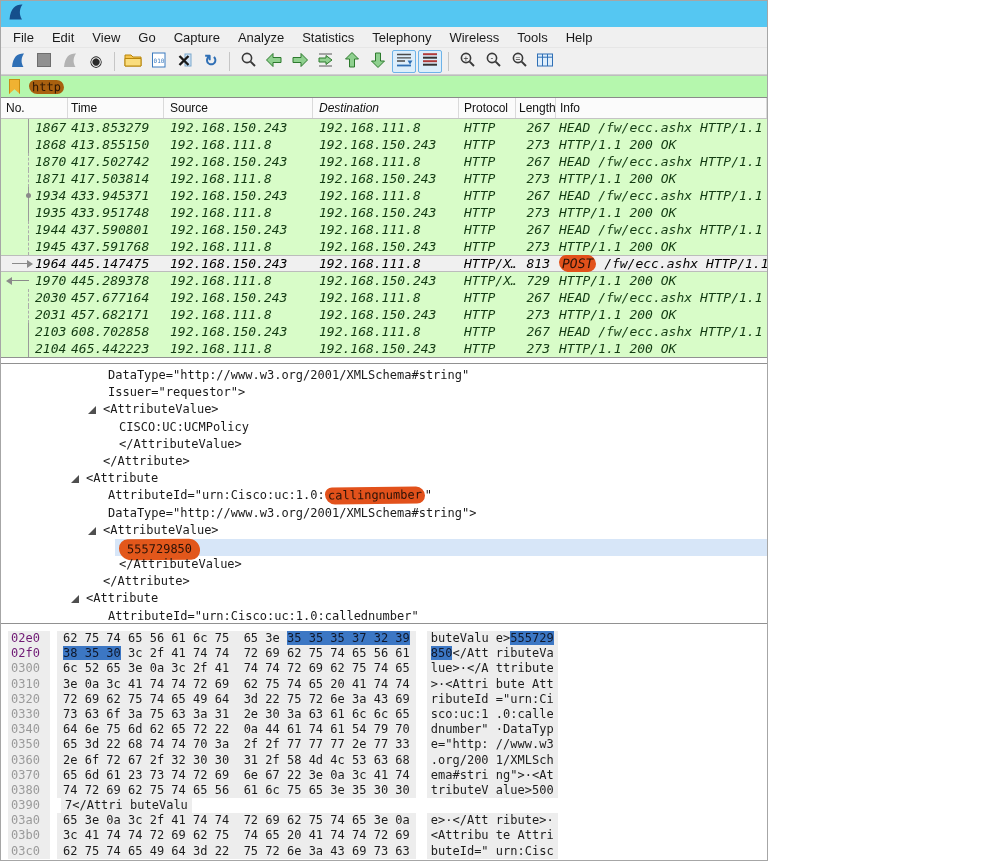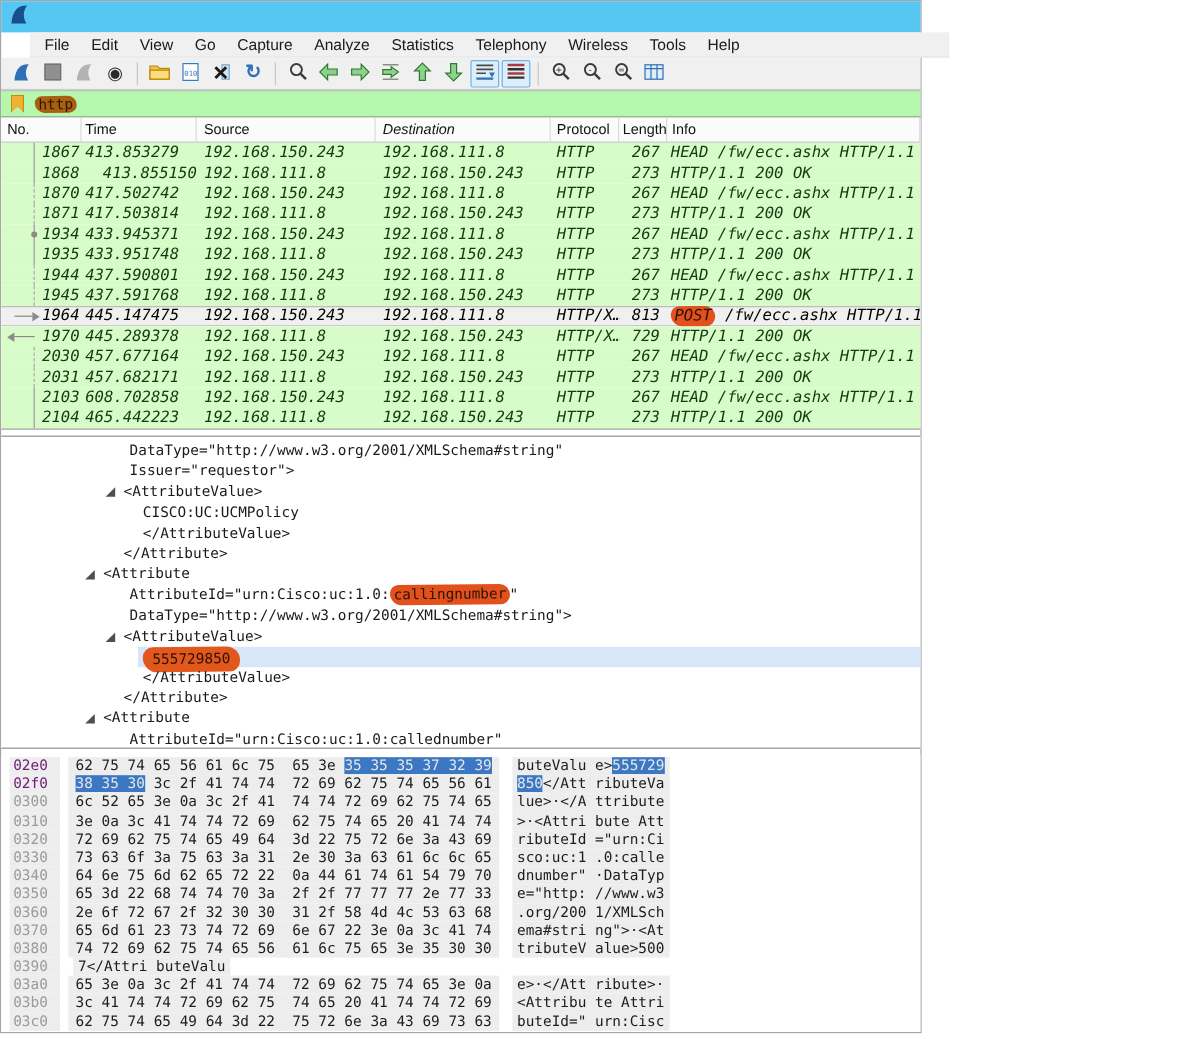--- a/index.html
+++ b/index.html
@@ -8,21 +8,21 @@
   .window{position:absolute;left:0;top:0;width:768px;height:861px;background:#ffffff;
           border:1px solid #a6a6a6;box-sizing:border-box;}
 
   
   .titlebar{position:absolute;left:0;top:0;width:100%;height:26px;background:var(--titlebar-bg,#55c7f2);
             display:flex;align-items:center;padding-left:5px;box-sizing:border-box;}
 
   
   .menubar{position:absolute;left:0;top:26px;width:100%;height:21px;background:var(--chrome-bg,#f0f0f0);
            display:flex;align-items:center;padding-left:3px;box-sizing:border-box;
-           border-bottom:1px solid #e6e6e6;margin-left:24px;}
+           border-bottom:1px solid #e6e6e6;}
   .mitem{font-size:13px;color:#1a1a1a;padding:1px 9px;cursor:default;}
 
   
   .toolbar{position:absolute;left:0;top:47px;width:100%;height:27px;background:var(--chrome-bg,#f0f0f0);
            display:flex;align-items:center;padding-left:4px;box-sizing:border-box;
            border-bottom:1px solid #cfcfcf;}
   .tbtn{width:24px;height:23px;display:flex;align-items:center;justify-content:center;
         background:transparent;border:1px solid transparent;padding:0;margin:0 1px;border-radius:2px;}
   .tbtn.active{border:1px solid #6db3e8;background:#ddeefb;}
   .tsep{width:1px;height:19px;background:#c6c6c6;margin:0 5px;}
@@ -83,21 +83,21 @@
 
   
   .hexpane{position:absolute;left:0;top:628px;width:100%;height:231px;background:#ffffff;
            box-sizing:border-box;font-family:"DejaVu Sans Mono",monospace;font-size:12px;
            color:#1c1c1c;padding-top:2px;overflow:hidden;}
   .hrow{display:flex;height:15.2px;line-height:15.2px;white-space:pre;}
   .off{width:42px;margin-left:7px;padding-left:3px;background:#ededed;color:#9a9a9a;box-sizing:border-box;}
   .off.dark{color:#701a75;}
   .hblock{margin-left:7px;background:#ededed;padding:0 6px;}
   .ablock{margin-left:11px;background:#ededed;padding:0 4px;}
-  .hsel{background:var(--selection-blue,#3c77c4);color:#e5e5e5;}
+  .hsel{background:var(--selection-blue,#3c77c4);color:#0f172a;}
 </style>
 </head>
 <body>
 
 <div class="screen">
   <div class="window">
 
     <div class="titlebar">
       <span>
         <svg width="20" height="20" viewBox="0 0 20 20">
@@ -262,21 +262,21 @@
             <span class="cell " style="width: 96px; padding-left: 3px;">413.853279</span>
             <span class="cell " style="width: 149px; padding-left: 6px;">192.168.150.243</span>
             <span class="cell " style="width: 146px; padding-left: 6px;">192.168.111.8</span>
             <span class="cell " style="width: 57px; padding-left: 5px;">HTTP</span>
             <span class="cell " style="width: 40px; text-align: right; padding-right: 6px;">267</span>
             <span class="cell" style="flex: 1 1 0%; padding-left: 3px;">HEAD /fw/ecc.ashx HTTP/1.1</span>
           </div>
           <div class="prow">
             <span class="rail solid"></span>
             <span class="cell " style="width: 33px; text-align: right; padding-right: 4px;">1868</span>
-            <span class="cell " style="width: 96px; padding-left: 3px; text-align: right;">413.855150</span>
+            <span class="cell " style="width: 96px; padding-left: 3px;">413.855150</span>
             <span class="cell " style="width: 149px; padding-left: 6px;">192.168.111.8</span>
             <span class="cell " style="width: 146px; padding-left: 6px;">192.168.150.243</span>
             <span class="cell " style="width: 57px; padding-left: 5px;">HTTP</span>
             <span class="cell " style="width: 40px; text-align: right; padding-right: 6px;">273</span>
             <span class="cell" style="flex: 1 1 0%; padding-left: 3px;">HTTP/1.1 200 OK</span>
           </div>
           <div class="prow">
             <span class="rail dashed"></span>
             <span class="cell " style="width: 33px; text-align: right; padding-right: 4px;">1870</span>
             <span class="cell " style="width: 96px; padding-left: 3px;">417.502742</span>

